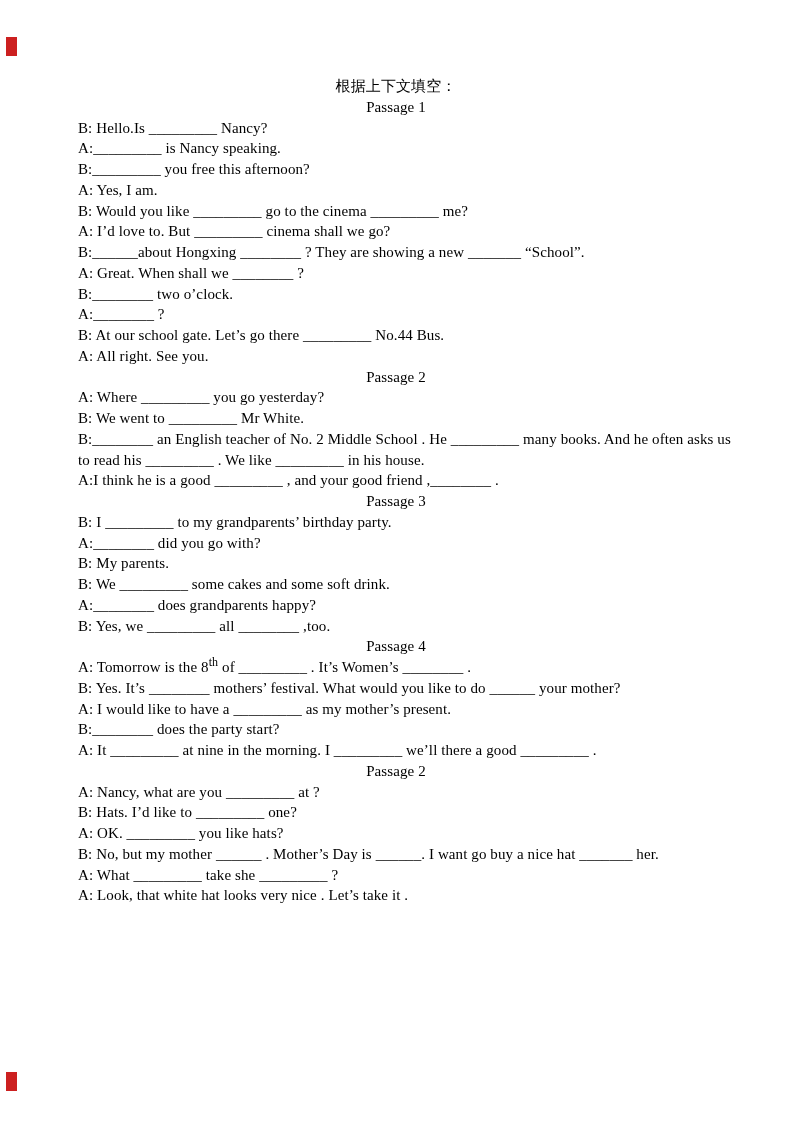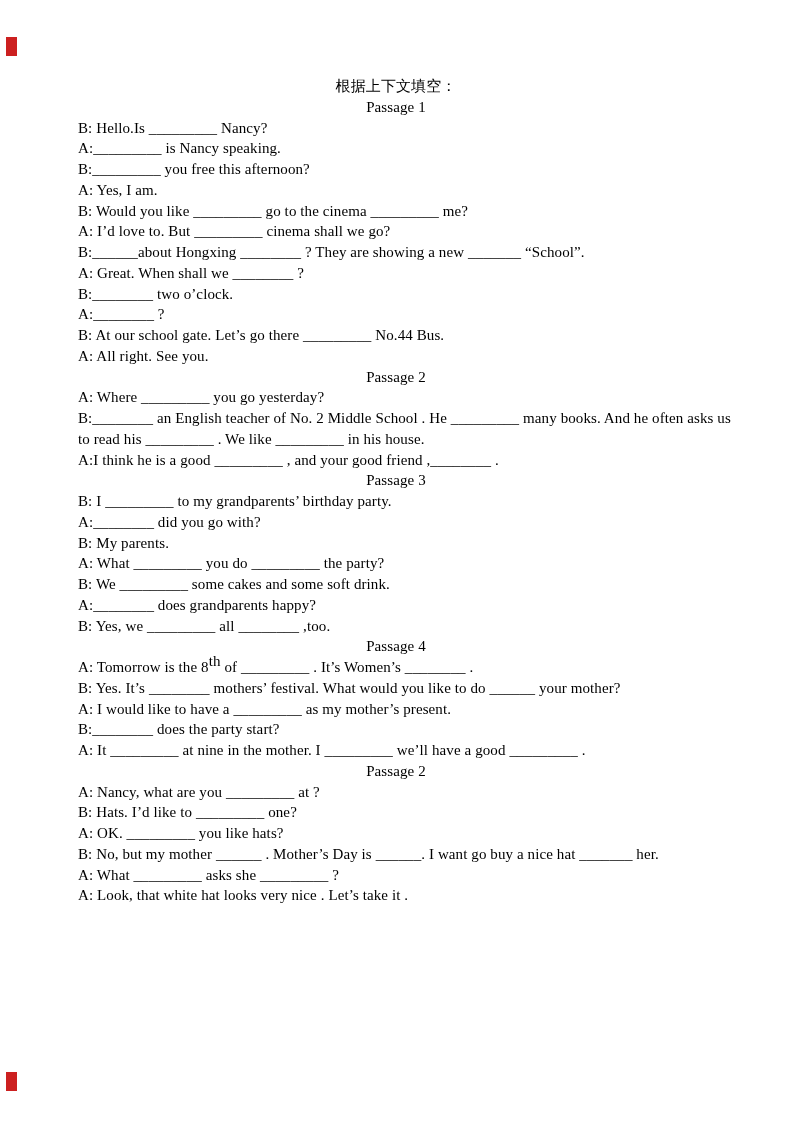--- a/index.html
+++ b/index.html
@@ -29,21 +29,21 @@
     font-size: 15px;
     line-height: 20.75px;
     white-space: pre-wrap;
     letter-spacing: 0.1px;
   }
   .ln.center {
     padding: 0;
     text-align: center;
   }
   .sup {
-    font-size: 15px;
+    font-size: 12px;
     vertical-align: super;
     line-height: 0;
   }
   .red-marker {
     position: absolute;
     left: 6px;
     width: 11px;
     height: 19px;
     background: #cc2020;
   }
@@ -68,40 +68,40 @@
   <p class="ln">A: I’d love to. But _________ cinema shall we go?</p>
   <p class="ln">B:______about Hongxing ________ ? They are showing a new _______ “School”.</p>
   <p class="ln">A: Great. When shall we ________ ?</p>
   <p class="ln">B:________ two o’clock.</p>
   <p class="ln">A:________ ?</p>
   <p class="ln">B: At our school gate. Let’s go there _________ No.44 Bus.</p>
   <p class="ln">A: All right. See you.</p>
 
   <p class="ln center">Passage 2</p>
   <p class="ln">A: Where _________ you go yesterday?</p>
+  <p class="ln">B: We went to _________ Mr White.</p>
   <p class="ln">B:________ an English teacher of No. 2 Middle School . He _________ many books. And he often asks us</p>
   <p class="ln">to read his _________ . We like _________ in his house.</p>
   <p class="ln">A:I think he is a good _________ , and your good friend ,________ .</p>
 
   <p class="ln center">Passage 3</p>
   <p class="ln">B: I _________ to my grandparents’ birthday party.</p>
   <p class="ln">A:________ did you go with?</p>
   <p class="ln">B: My parents.</p>
-  <p class="ln">A: What _________ you do _________ the party?</p>
   <p class="ln">B: We _________ some cakes and some soft drink.</p>
   <p class="ln">A:________ does grandparents happy?</p>
   <p class="ln">B: Yes, we _________ all ________ ,too.</p>
 
   <p class="ln center">Passage 4</p>
   <p class="ln"><span>A: Tomorrow is the 8</span><sup class="sup">th</sup><span> of _________ . It’s Women’s ________ .</span></p>
   <p class="ln">B: Yes. It’s ________ mothers’ festival. What would you like to do ______ your mother?</p>
   <p class="ln">A: I would like to have a _________ as my mother’s present.</p>
   <p class="ln">B:________ does the party start?</p>
-  <p class="ln">A: It _________ at nine in the mother. I _________ we’ll have a good _________ .</p>
+  <p class="ln">A: It _________ at nine in the morning. I _________ we’ll there a good _________ .</p>
 
   <p class="ln center">Passage 2</p>
   <p class="ln">A: Nancy, what are you _________ at ?</p>
   <p class="ln">B: Hats. I’d like to _________ one?</p>
   <p class="ln">A: OK. _________ you like hats?</p>
   <p class="ln">B: No, but my mother ______ . Mother’s Day is ______. I want go buy a nice hat _______ her.</p>
-  <p class="ln">A: What _________ asks she _________ ?</p>
+  <p class="ln">A: What _________ take she _________ ?</p>
   <p class="ln">A: Look, that white hat looks very nice . Let’s take it .</p>
 </div>
 
 </body></html>

